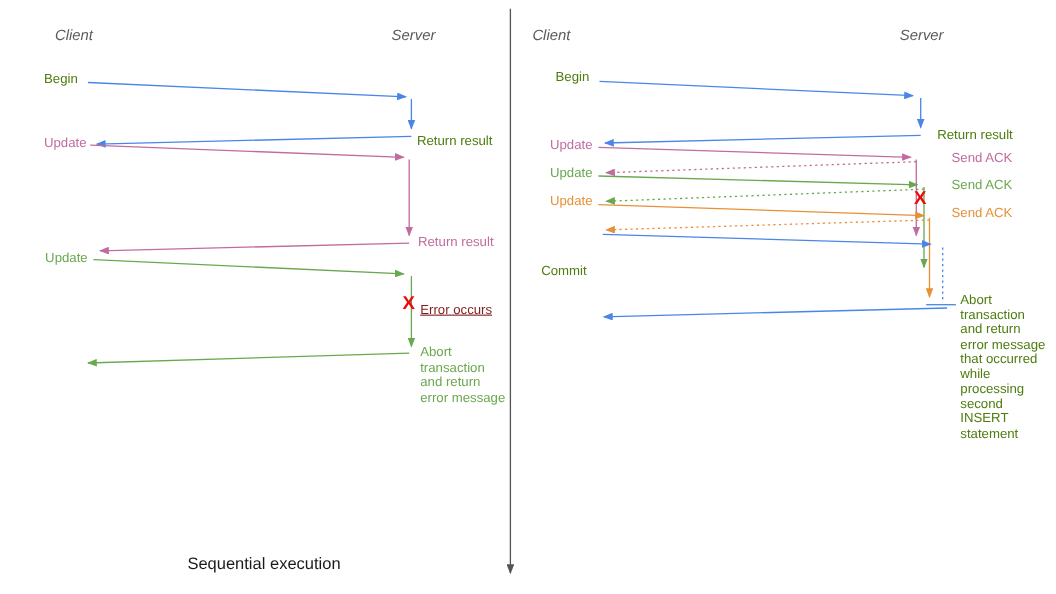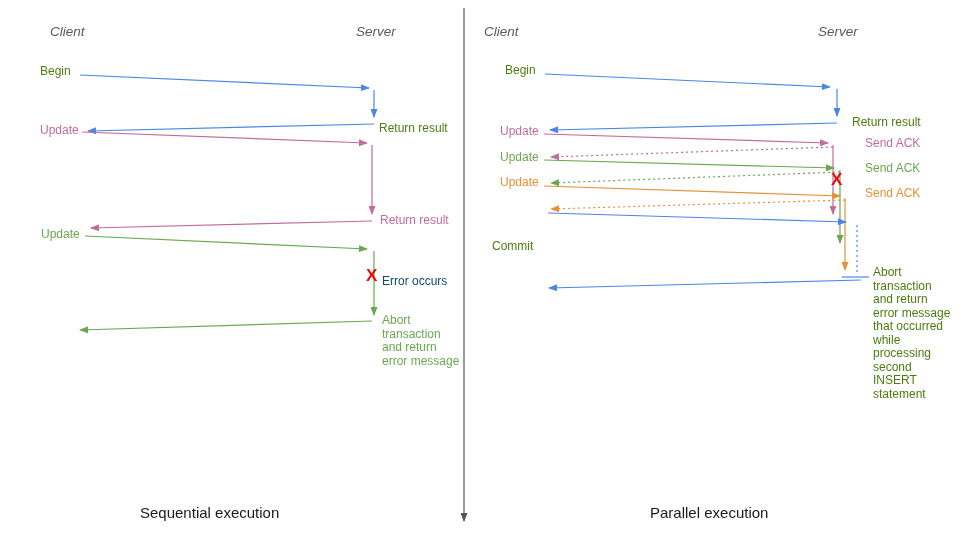--- a/index.html
+++ b/index.html
@@ -7,27 +7,27 @@
     position:relative;
     width:960px;height:540px;
     background:#ffffff;
     font-family:"Liberation Sans", sans-serif;
     overflow:hidden;
     padding-left:32px;
   }
   #lines{position:absolute;left:0;top:0;width:960px;height:540px;}
   .lbl{position:absolute;font-size:12px;line-height:12px;white-space:nowrap;}
   .hdr{position:absolute;font-size:13.5px;font-style:italic;color:#5a5a5a;}
-  .sec-title{position:absolute;font-size:15px;color:#1a1a1a;text-align:left;}
+  .sec-title{position:absolute;font-size:15px;color:#1a1a1a;text-align:center;}
   .note{white-space:pre-line;line-height:13.5px;}
   .blue{color:#4d7c0f;}
   .pink{color:#c06c9e;}
   .green{color:#6aa84f;}
   .orange{color:#e69138;}
-  .red{color:#0c4a6e;}
+  .red{color:#7f1d1d;text-decoration:underline;}
   .xmark{position:absolute;font-size:17px;line-height:16px;font-weight:800;color:#ea0c0c;}
   .time-lbl{position:absolute;font-size:13px;color:#222;margin-top:26px;}
 </style>
 </head>
 <body>
 
 <div id="stage">
 
   <svg id="lines" viewBox="0 0 960 540" xmlns="http://www.w3.org/2000/svg">
     <defs>
@@ -122,17 +122,16 @@
 transaction
 and return
 error message
 that occurred
 while
 processing
 second
 INSERT
 statement</div>
 
-  <div class="sec-title" style="left:650px;top:504px;width:160px;">Parallel execution</div>
 
   <div class="time-lbl" style="left:449px;top:525px;">Time</div>
 
 </div>
 
 </body></html>

